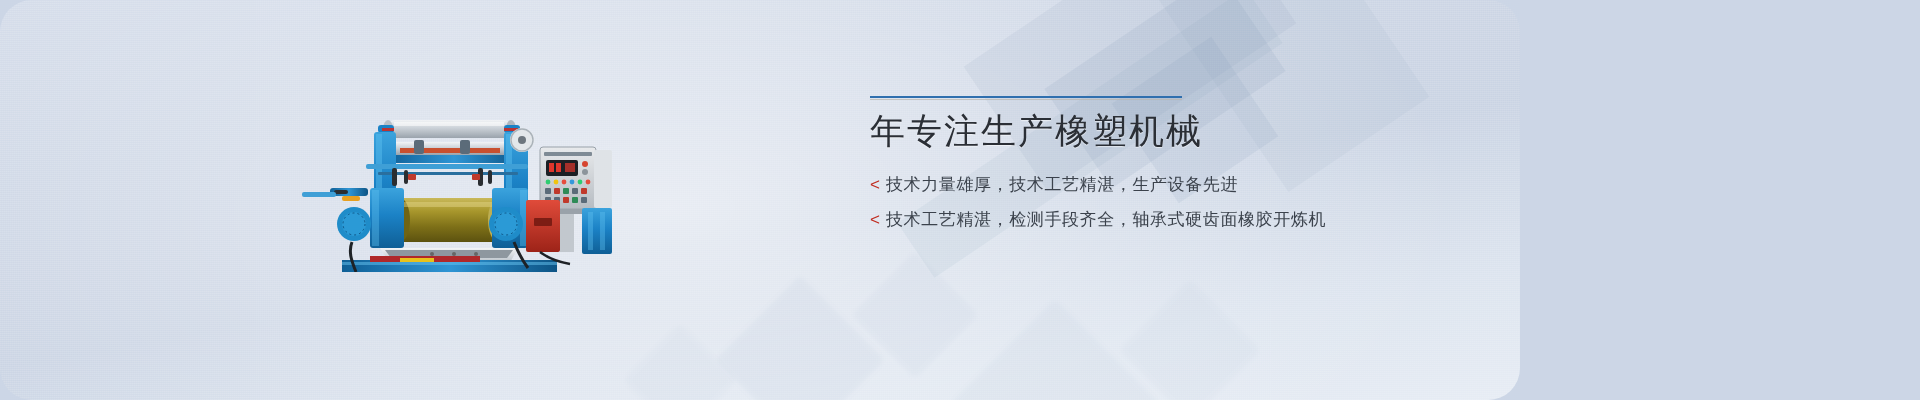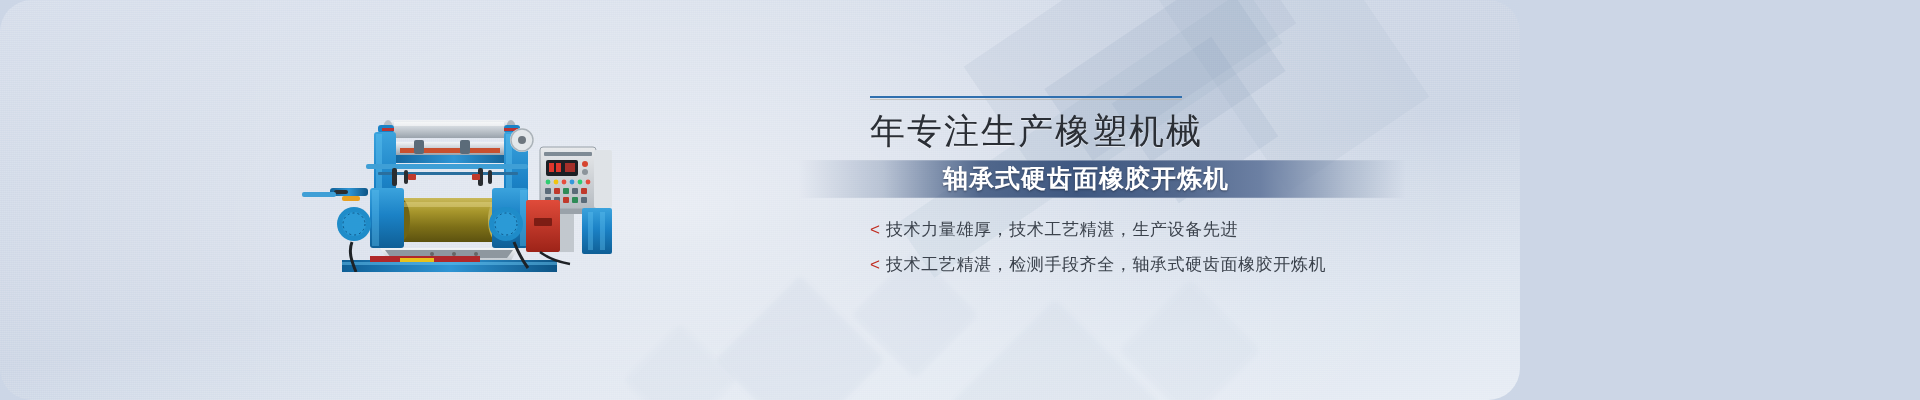--- a/index.html
+++ b/index.html
@@ -276,23 +276,20 @@
 
   <div class="content">
 
     <div class="rule">
       <i class="a"></i>
       <i class="b"></i>
     </div>
 
     <div class="title">年专注生产橡塑机械</div>
 
-    <div class="subbar">
-      <div class="subtitle">轴承式硬齿面橡胶开炼机</div>
-    </div>
 
     <div class="bullets">
       <div class="bullet">
         <span class="chev">&lt;</span>
         <span class="btext">技术力量雄厚，技术工艺精湛，生产设备先进</span>
       </div>
       <div class="bullet">
         <span class="chev">&lt;</span>
         <span class="btext">技术工艺精湛，检测手段齐全，轴承式硬齿面橡胶开炼机</span>
       </div>

